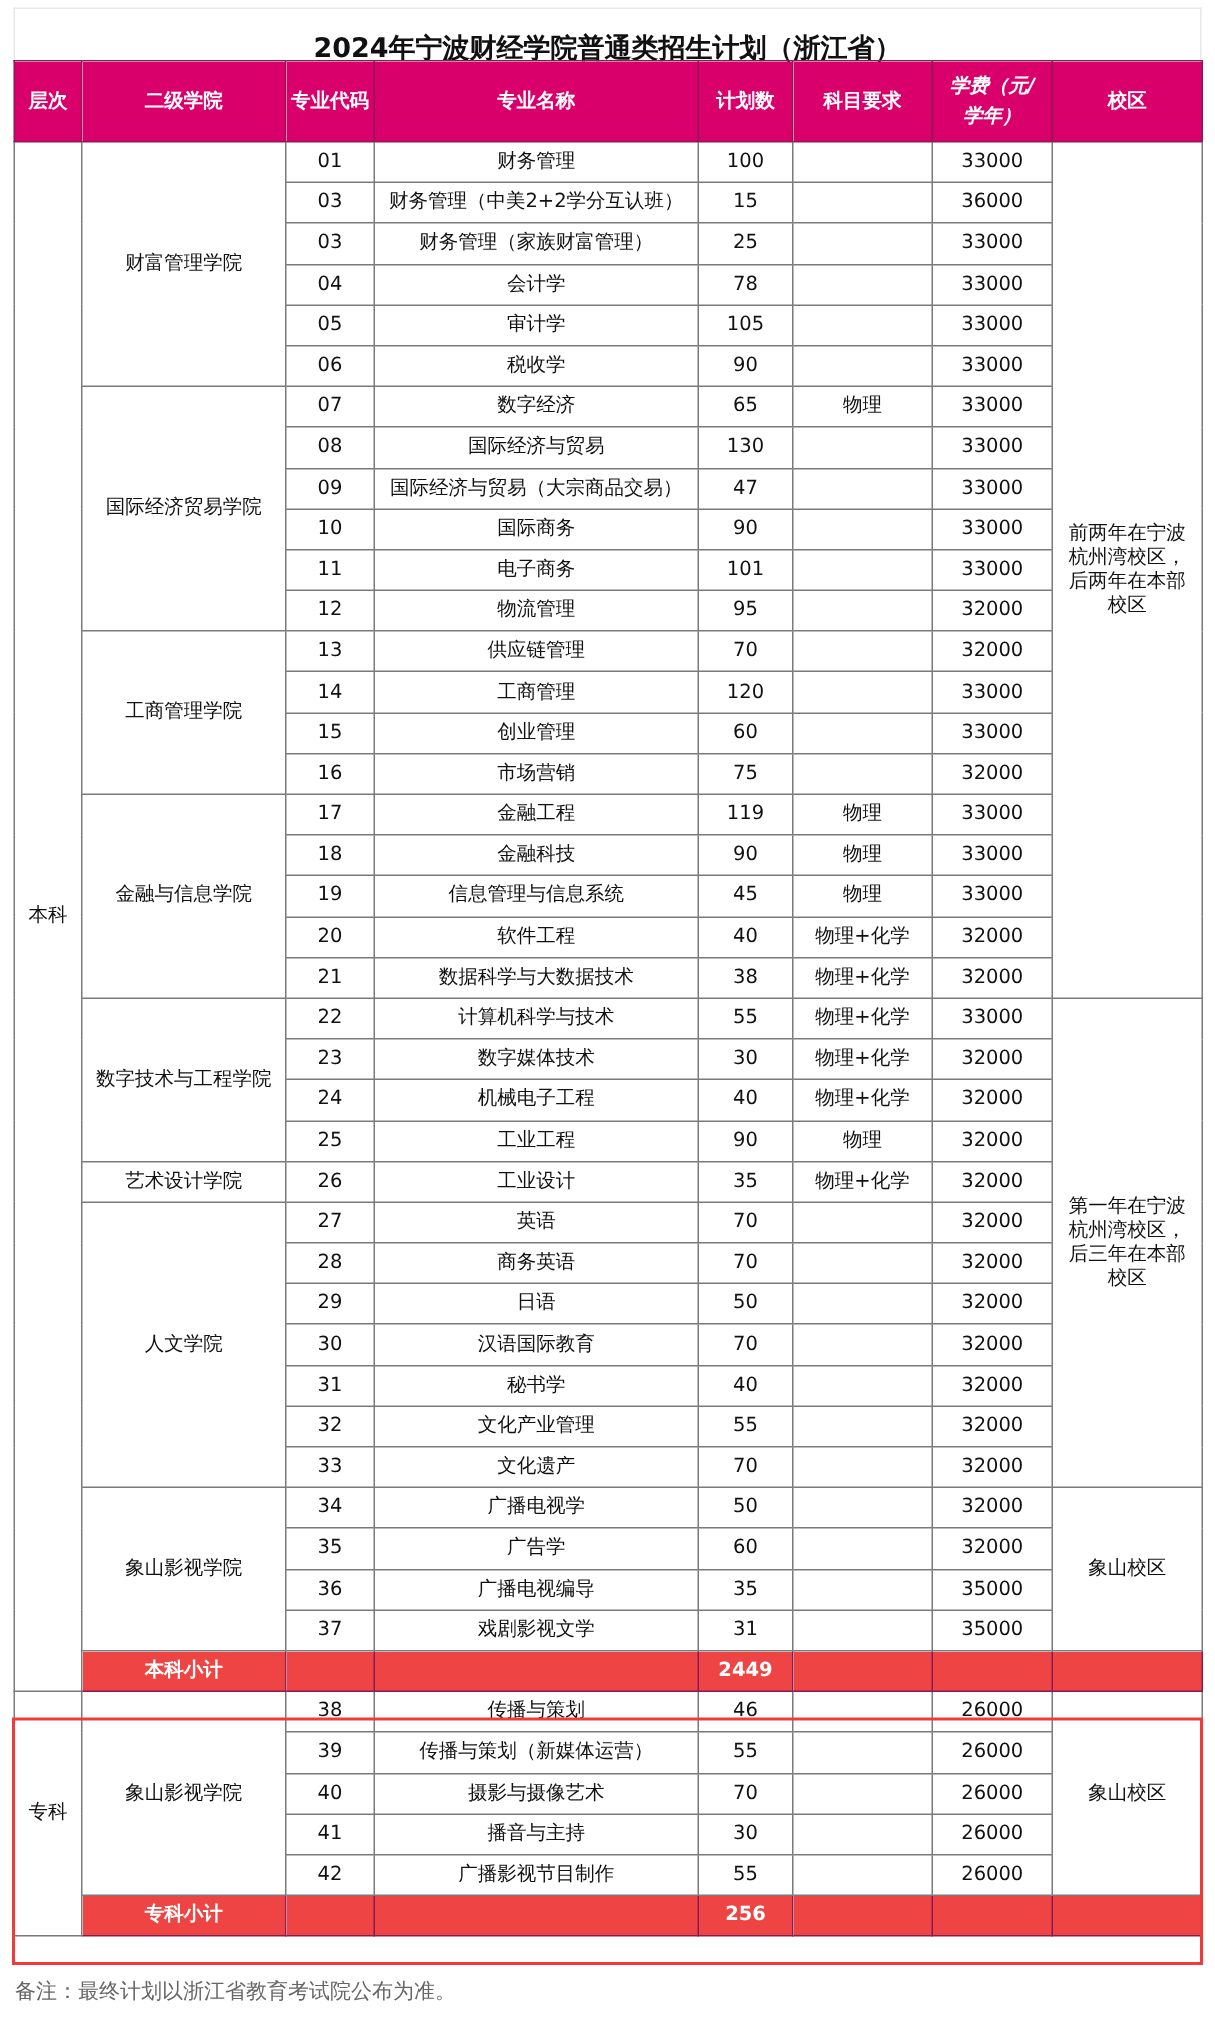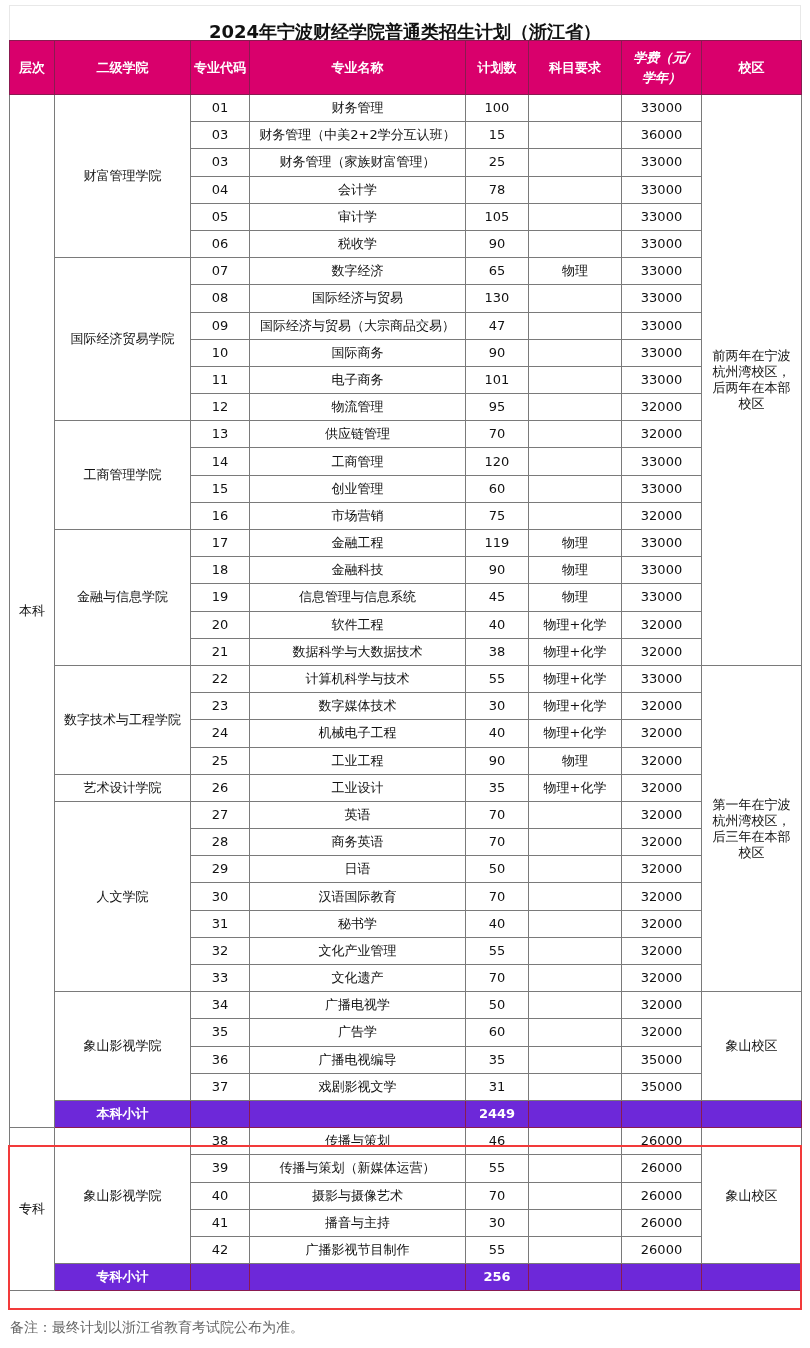--- a/index.html
+++ b/index.html
@@ -10,21 +10,21 @@
                display:flex; align-items:center; justify-content:center;
                font-size:18px; font-weight:bold; color:#111; }
   table.plan { position:absolute; left:9px; top:40px; width:792px;
                border-collapse:collapse; table-layout:fixed; font-size:13px; }
   table.plan td, table.plan th { border:1px solid #7a7a7a; text-align:center;
                vertical-align:middle; padding:0; line-height:16px; overflow:hidden; }
   table.plan th { background:#d9006c; color:#fff; font-weight:bold; font-size:13px;
                height:53px; border-color:#8a1a50; }
   table.plan tr.row td { height:26.2px; }
   table.plan tr.subtotal td { height:26.2px; }
-  td.pink { background:#6d28d9; color:#fff; font-weight:bold; border-color:#8a1a50 !important; }
+  td.pink { background:#ef4444; color:#fff; font-weight:bold; border-color:#8a1a50 !important; }
   td.campus { line-height:19px; font-size:13px; }
   .highlight { position:absolute; left:8px; top:1145px; width:794px; height:165px;
                border:2px solid #f23a3a; box-sizing:border-box; pointer-events:none; }
   .note { position:absolute; left:10px; top:1319px; font-size:14px; color:#666; }
 </style>
 </head>
 <body>
 
 <div class="title-box">2024年宁波财经学院普通类招生计划（浙江省）</div>
 

